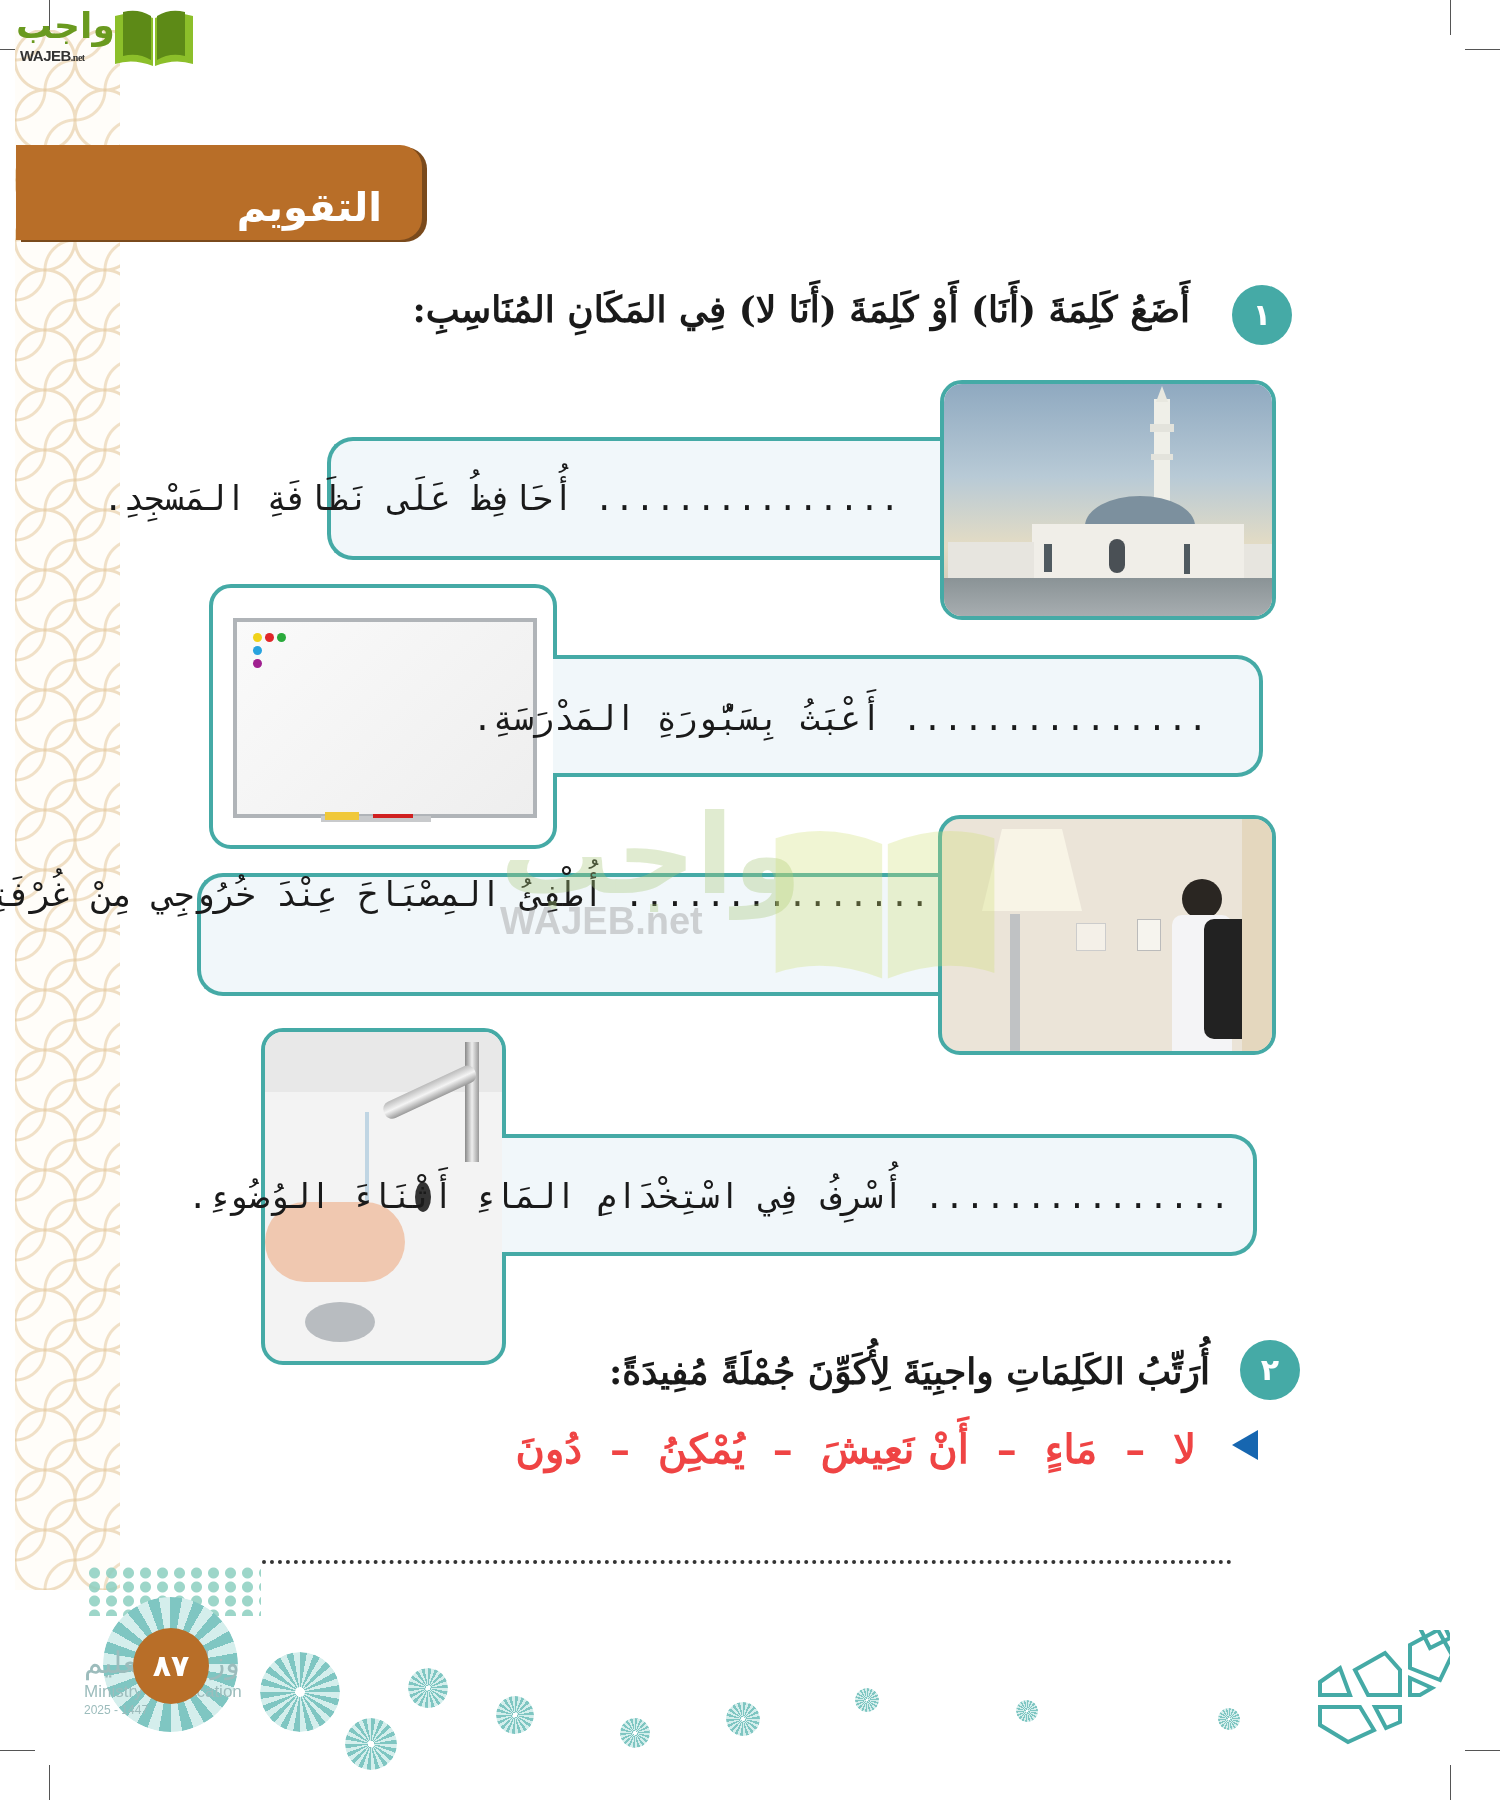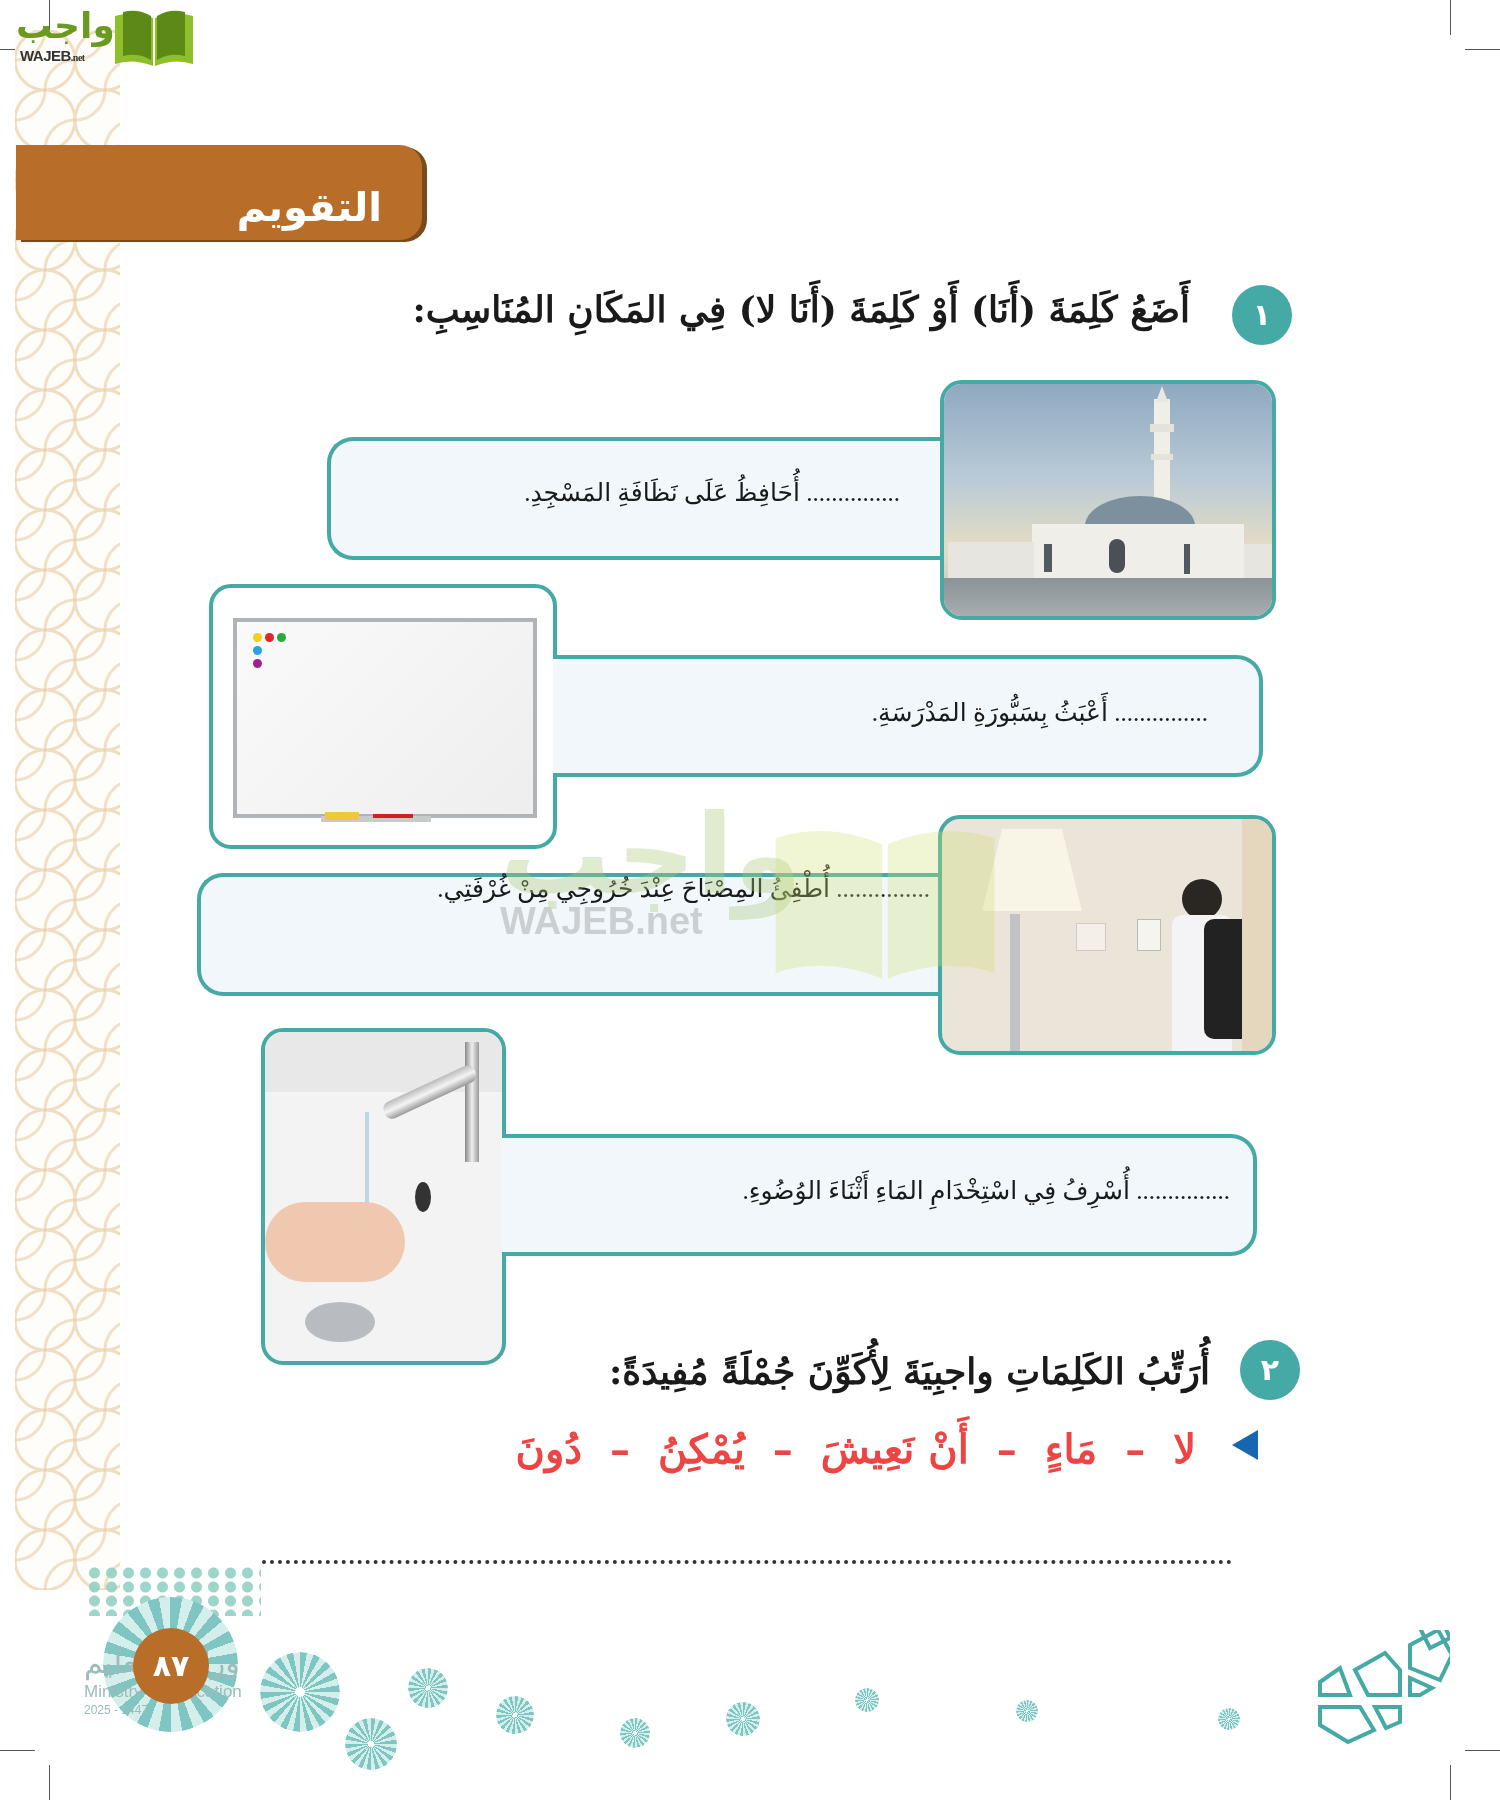--- a/index.html
+++ b/index.html
@@ -21,21 +21,21 @@
   .logo-en small{font-size:10px;font-family:Liberation Serif, serif;}
   .book{position:absolute;left:105px;top:3px;width:82px;height:60px;}
   
   .header{position:absolute;left:16px;top:145px;width:406px;height:95px;background:#b86e28;border-radius:0 22px 22px 0;box-shadow:5px 2px 0 #7a4a1c;}
   .header-title{position:absolute;right:40px;top:16px;color:#fff;font-size:40px;font-weight:bold;direction:rtl;margin-top:23px;}
   
   .badge{position:absolute;width:60px;height:60px;border-radius:50%;background:#45aaa6;color:#fff;font-size:30px;font-weight:bold;text-align:center;line-height:60px;}
   .qtext{position:absolute;direction:rtl;text-align:right;color:#1a1a1a;font-family:"DejaVu Serif",serif;font-weight:bold;}
   
   .sbox{position:absolute;border:4px solid #45aaa6;background:#f1f7fa;border-radius:26px;box-sizing:border-box;}
-  .stext{position:absolute;direction:rtl;font-family:Liberation Serif, serif;font-size:25px;color:#1a1a1a;white-space:nowrap;}
+  .stext{position:absolute;direction:rtl;font-family:Liberation Mono, monospace;font-size:34px;color:#1a1a1a;white-space:nowrap;}
   .dots{letter-spacing:2px;}
   
   .img{position:absolute;border:4px solid #45aaa6;border-radius:22px;overflow:hidden;box-sizing:border-box;background:#fff;}
   
   .sky{position:absolute;left:0;top:0;width:100%;height:100%;background:linear-gradient(#8fa9c0 0%,#b8cad6 40%,#e4dcc4 70%,#c8c2b4 100%);}
   .water{position:absolute;left:0;bottom:0;width:100%;height:38px;background:linear-gradient(#8a9396,#a7adb0);}
   
   .words{position:absolute;direction:rtl;font-family:"DejaVu Serif",serif;font-weight:bold;font-size:40px;color:#ef4444;white-space:nowrap;}
   .words span{margin:0 14px;}
   .arrow{position:absolute;width:0;height:0;border-top:15px solid transparent;border-bottom:15px solid transparent;border-right:26px solid #1666b0;}

